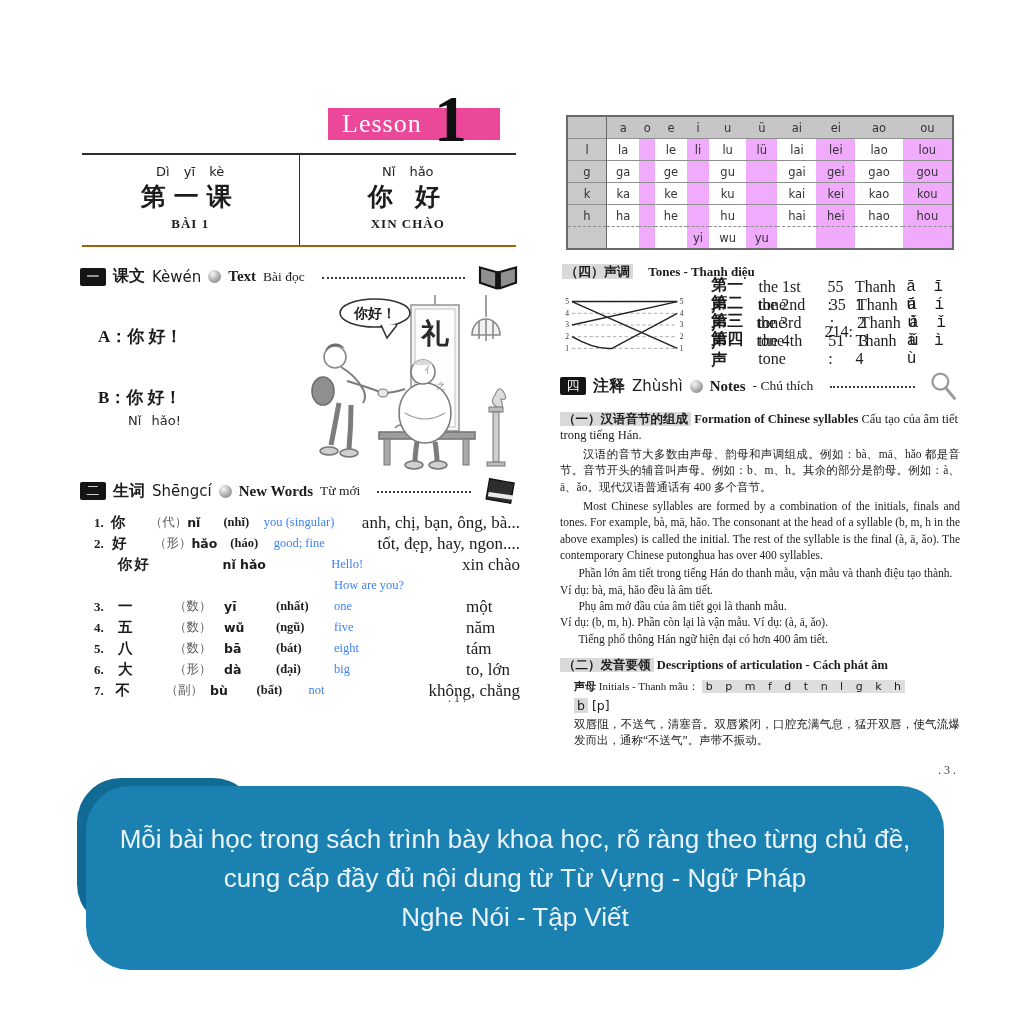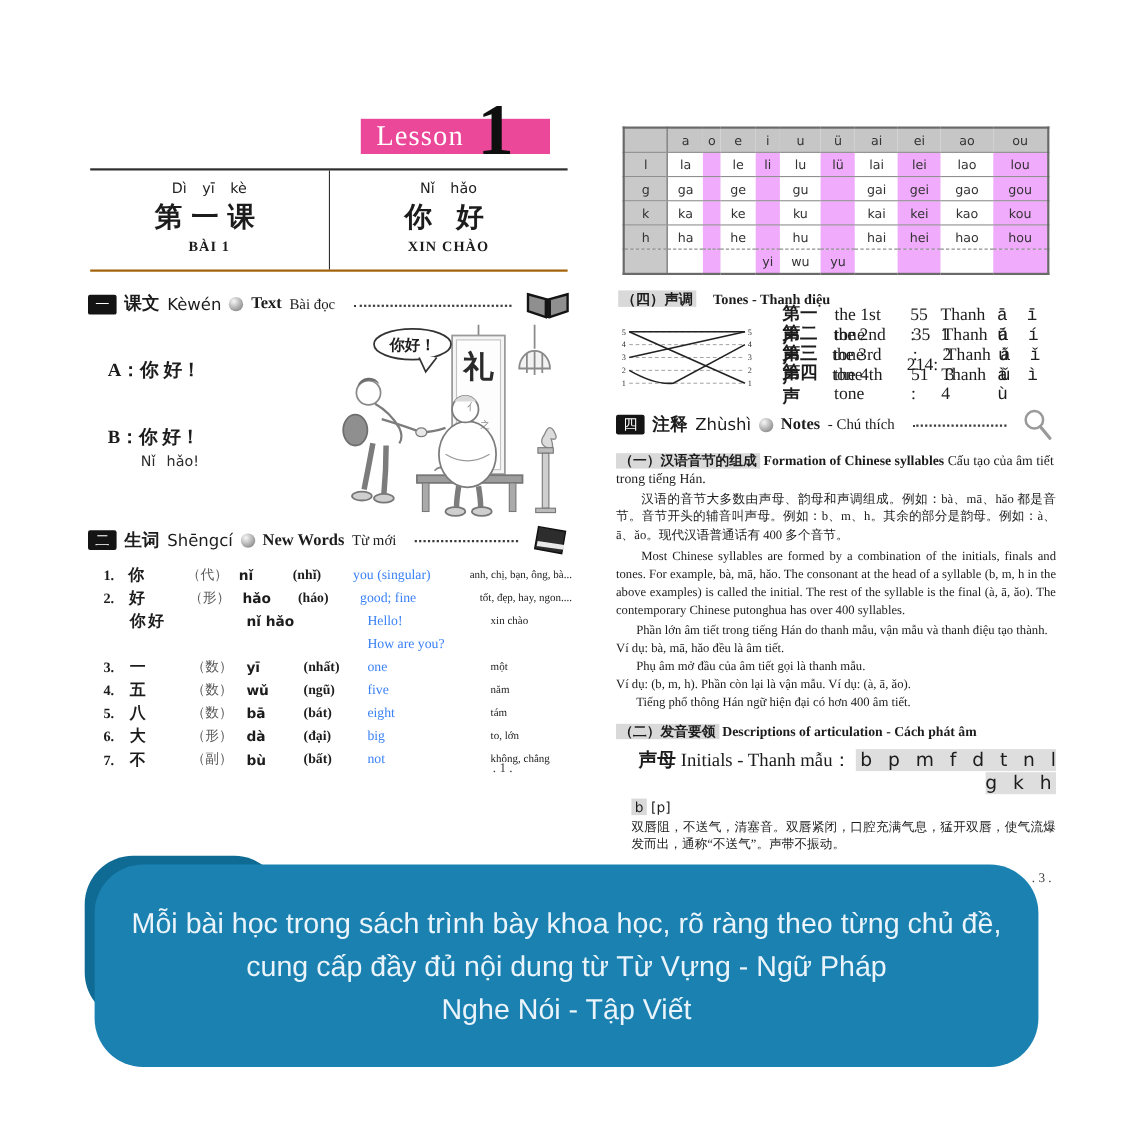--- a/index.html
+++ b/index.html
@@ -50,21 +50,21 @@
   
   .vocab{position:absolute;left:14px;top:427px;width:426px;}
   .vocab-row{display:flex;height:21px;align-items:center;}
   .vc{white-space:nowrap;overflow:visible;}
   .vc-no{width:24px;font-weight:bold;font-size:13px;}
   .vc-hanzi{width:56px;font-weight:bold;font-size:14.5px;letter-spacing:2px;}
   .vc-cat{width:50px;color:#5a5a5a;font-size:12.5px;}
   .vc-py{width:52px;font-family:"DejaVu Sans",sans-serif;font-weight:bold;font-size:12.5px;}
   .vc-vr{width:58px;font-weight:bold;font-size:12.5px;}
   .vc-en{width:112px;color:#3b82f6;font-size:12.5px;}
-  .vc-vn{flex:1;font-size:10px;}
+  .vc-vn{flex:1;font-size:17px;margin-left:20px;}
 
   .page-num{font-size:12px;color:#3f3f3f;}
   .page-num-left{position:absolute;left:368px;top:606px;}
 
   
   .right-page{font-size:12px;}
   .pinyin-table{width:388px;margin-left:6px;border-collapse:collapse;border:2px solid #6a6a6a;
                 font-family:"DejaVu Sans",sans-serif;font-size:11.5px;color:#333;}
   .pinyin-table th,.pinyin-table td{height:21px;text-align:center;padding:0;font-weight:normal;}
   .pinyin-table th{background:#c6c6c6;}
@@ -87,21 +87,21 @@
 
   .sec4{position:static;margin-top:10px;width:398px;}
   .sub-line{margin-top:10px;font-size:12.5px;}
   .sub-line .hl{font-weight:bold;}
   .sub-line .en{font-weight:bold;}
   .para{font-size:11.5px;line-height:1.42;text-align:justify;margin-top:3px;}
   .para.indent{text-indent:2em;}
   .vn-lines{margin-top:2px;}
   .vn-line{font-size:11.5px;line-height:1.42;}
   .vn-line.ind{text-indent:1.6em;}
-  .initials-line{margin-top:5px;font-size:17px;margin-left:14px;text-align:right;}
+  .initials-line{margin-top:5px;font-size:11px;margin-left:14px;}
   .initials-line .cn{font-weight:bold;}
   .letters{background:#dedede;font-family:"DejaVu Sans",sans-serif;word-spacing:9px;padding:0 4px;}
   .b-entry{margin-top:4px;margin-left:14px;font-family:"DejaVu Sans",sans-serif;font-size:12.5px;}
   .page-num-right{text-align:right;margin-top:14px;padding-right:4px;}
 
   
   .banner-back{position:absolute;left:77px;top:778px;width:180px;height:150px;
                background:#0f6a94;border-radius:44px;}
   .banner{position:absolute;left:86px;top:786px;width:858px;height:184px;background:#1a81b1;
           border-radius:44px;display:flex;flex-direction:column;justify-content:center;

